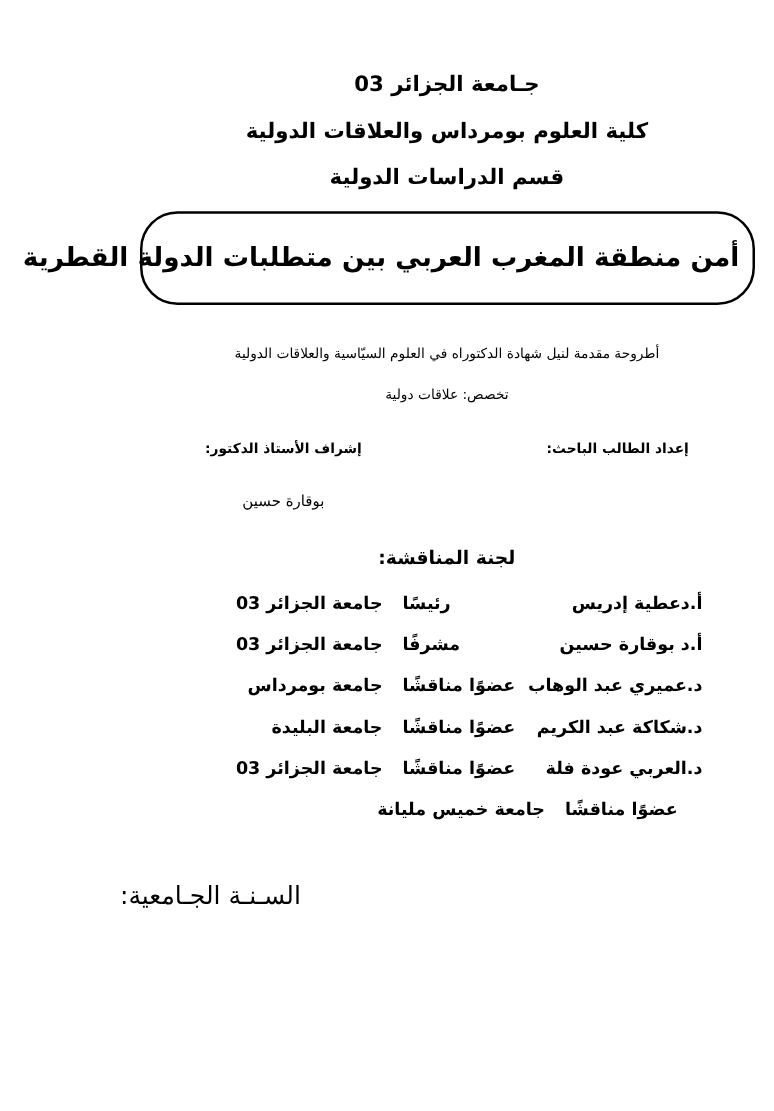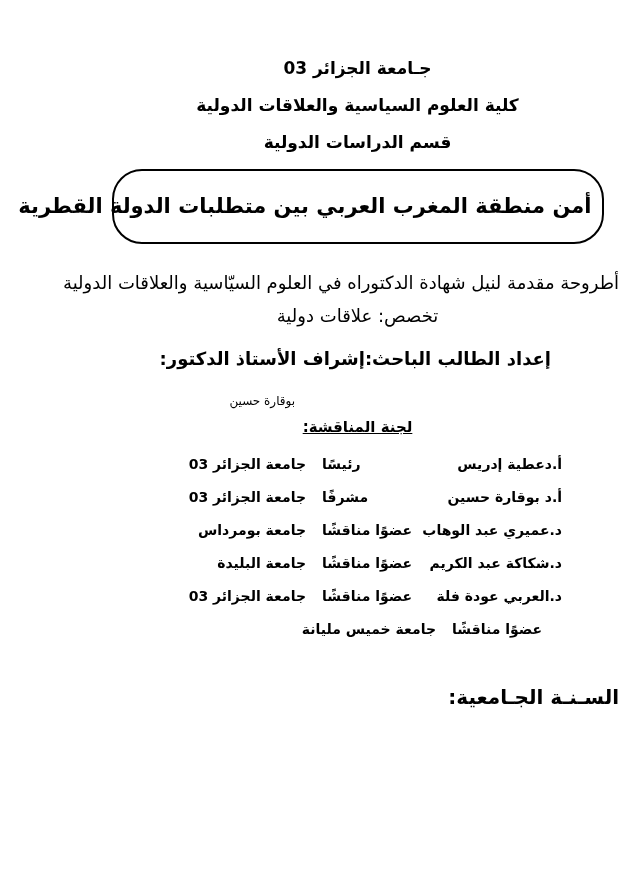--- a/index.html
+++ b/index.html
@@ -21,61 +21,60 @@
     margin: 8px auto 0 auto;
     border: 2px solid #000000;
     border-radius: 30px;
     text-align: center;
     font-weight: bold;
     font-size: 21px;
     padding: 8px 10px;
   }
   .title-line { line-height: 55px; white-space: nowrap; }
 
-  .subtitle { margin-top: 22px; text-align: center; font-size: 18px; }
+  .subtitle { margin-top: 22px; text-align: center; font-size: 11px; }
   .subtitle-line { line-height: 33px; white-space: nowrap; }
 
   .prep-row {
     display: flex;
     justify-content: space-between;
     align-items: flex-start;
     padding: 0 68px 0 68px;
     margin-top: 14px;
   }
   .prep-col { text-align: center; }
-  .prep-label { font-weight: bold; font-size: 18px; line-height: 26px; white-space: nowrap; }
+  .prep-label { font-weight: bold; font-size: 11px; line-height: 26px; white-space: nowrap; }
   .prep-name { font-size: 12px; line-height: 26px; margin-top: 16px; white-space: nowrap; }
 
   .committee-heading {
     text-align: center;
     font-weight: bold;
     font-size: 15px;
     line-height: 26px;
-    margin-top: 0;
-    text-decoration: underline;
+    margin-top: 19px;
   }
 
   .committee-table { margin-top: 8px; padding-right: 57px; font-weight: bold; font-size: 14px; }
   .committee-row { display: flex; align-items: baseline; height: 33px; line-height: 33px; }
   .cell-name { width: 130px; text-align: right; white-space: nowrap; }
   .cell-role { width: 95px; margin-right: 15px; text-align: left; white-space: nowrap; }
   .cell-univ { width: 140px; margin-right: 16px; text-align: right; white-space: nowrap; }
 
-  .footer { margin-top: 36px; text-align: right; font-weight: bold; }
+  .footer { margin-top: 36px; text-align: left; font-weight: normal; }
   .footer-label { font-size: 20px; line-height: 30px; }
   .footer-value { font-size: 20px; line-height: 30px; margin-top: 8px; }
 </style>
 </head>
 <body>
 
 <div class="page">
 
   <div class="header">
     <div class="header-line">جـامعة الجزائر 03</div>
-    <div class="header-line">كلية العلوم السياسية والعلاقات الدولية</div>
+    <div class="header-line">كلية العلوم بومرداس والعلاقات الدولية</div>
     <div class="header-line">قسم الدراسات الدولية</div>
   </div>
 
   <div class="title-box">
     <div class="title-line">أمن منطقة المغرب العربي بين متطلبات الدولة القطرية</div>
   </div>
 
   <div class="subtitle">
     <div class="subtitle-line">أطروحة مقدمة لنيل شهادة الدكتوراه في العلوم السيّاسية والعلاقات الدولية</div>
     <div class="subtitle-line">تخصص: علاقات دولية</div>

